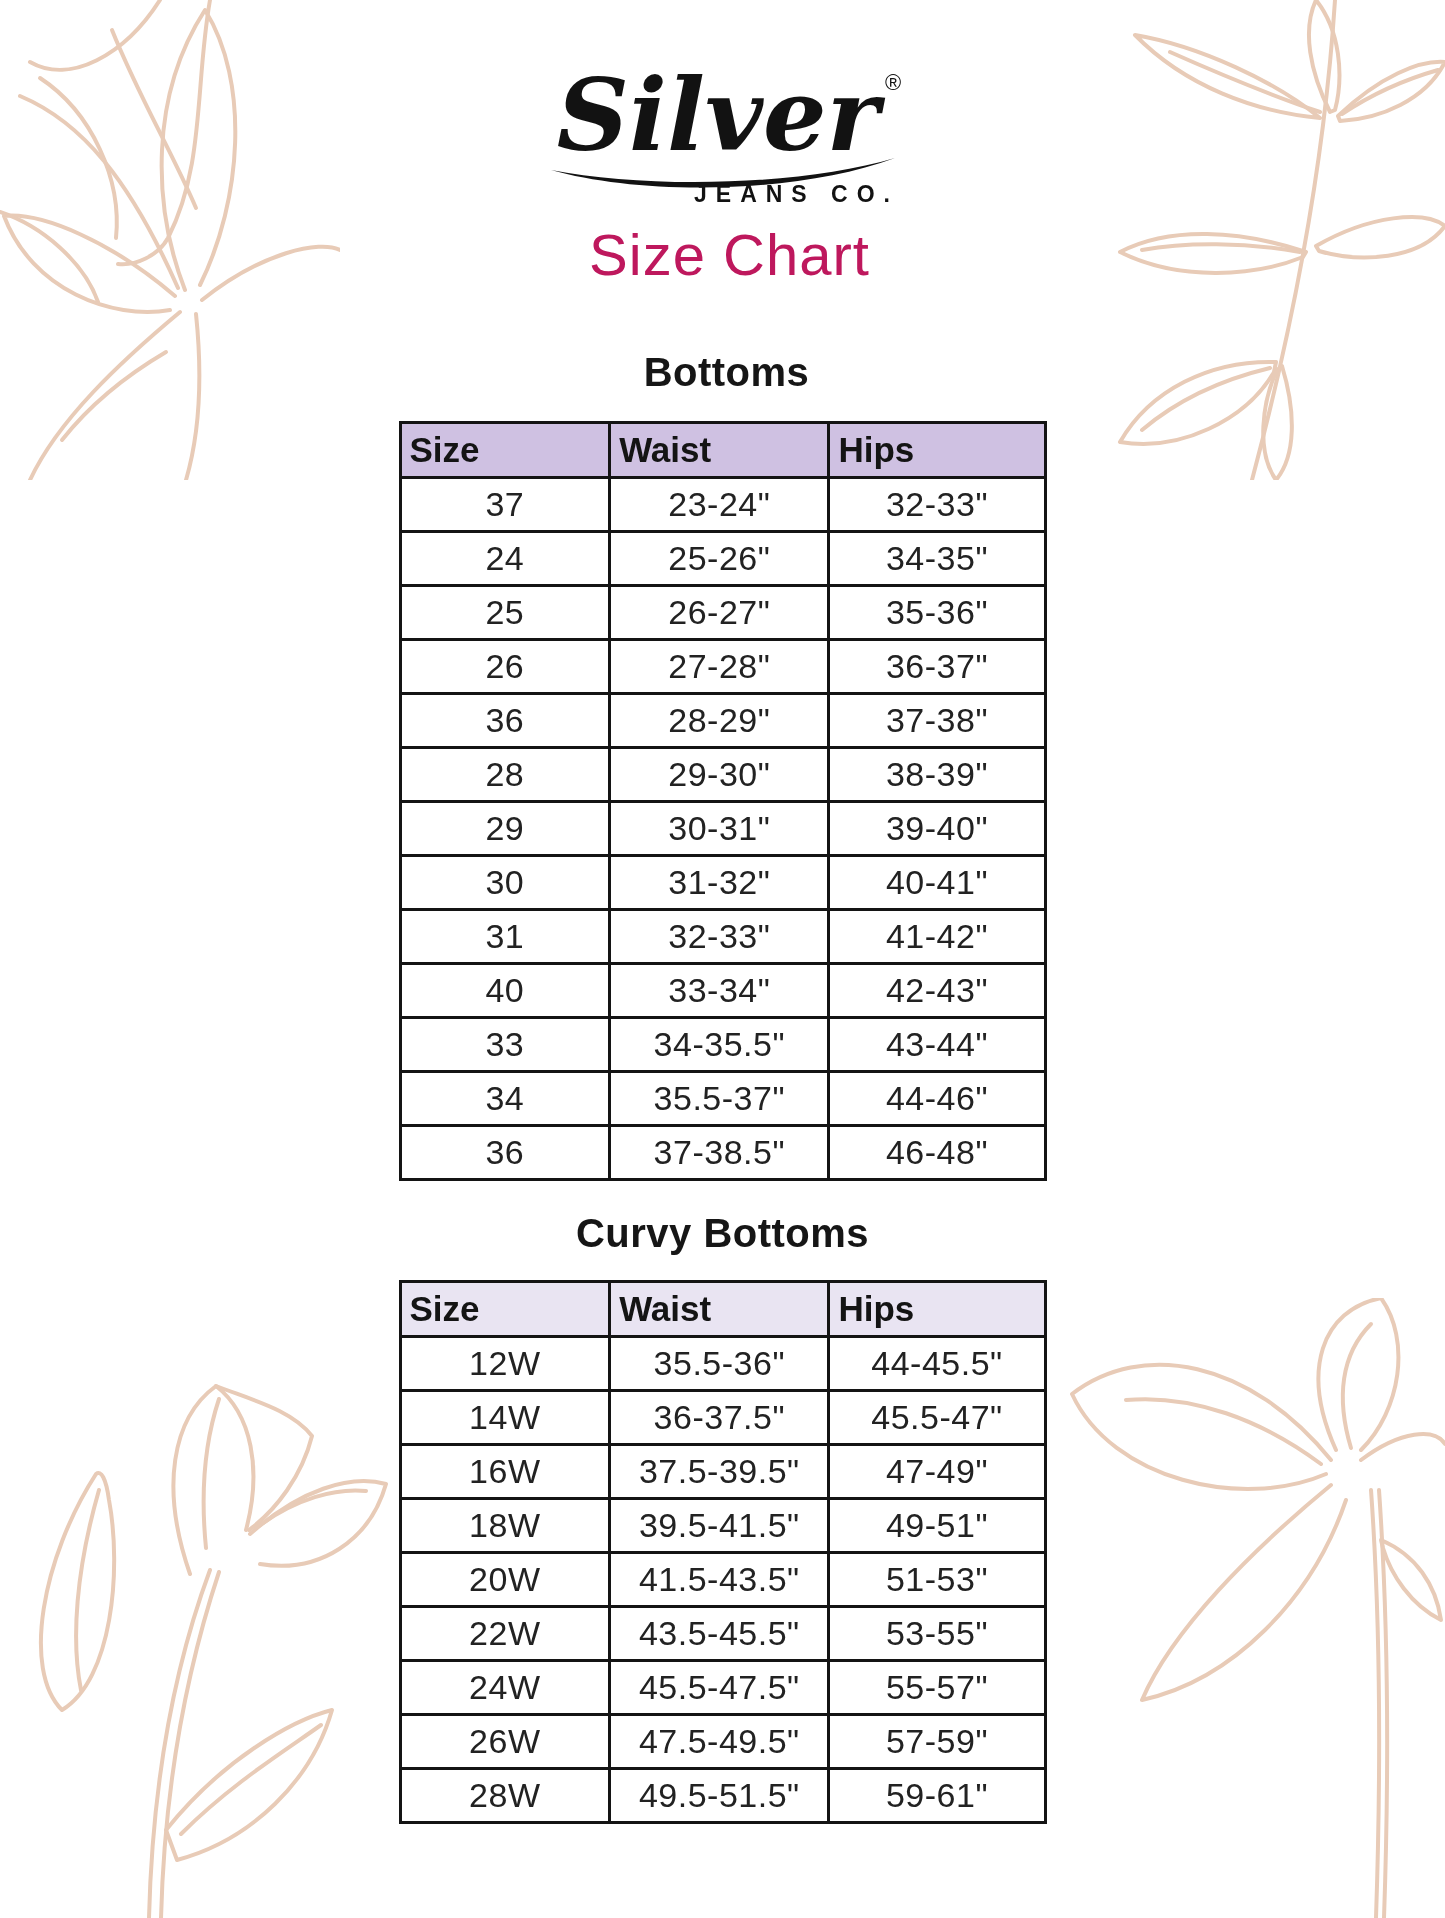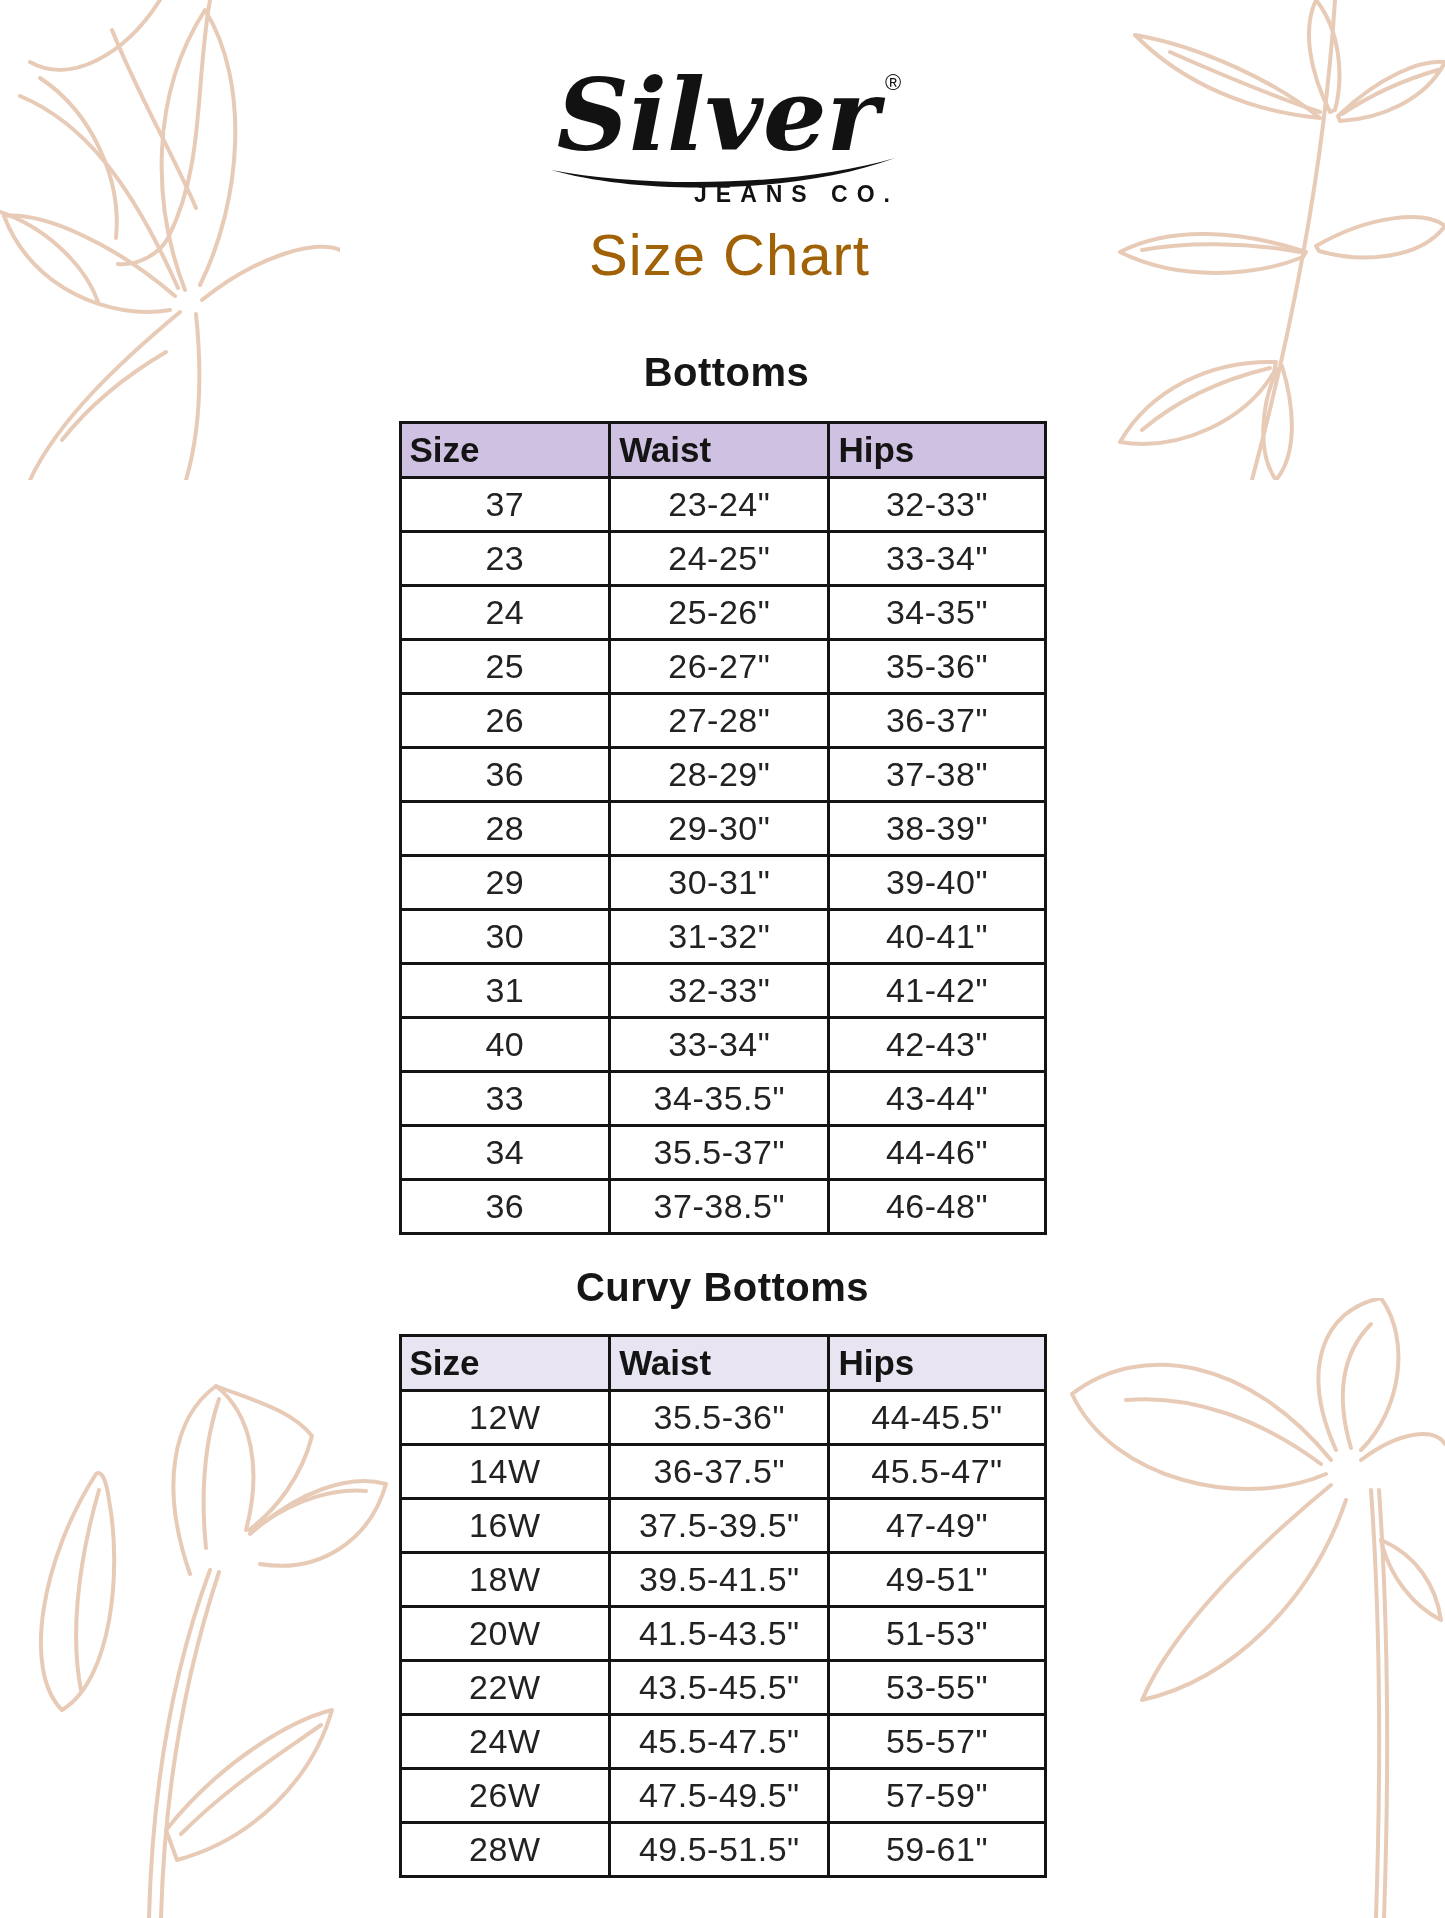--- a/index.html
+++ b/index.html
@@ -21,21 +21,21 @@
   header{position:relative;margin-top:58px;text-align:center;}
   .logo{display:block;margin:0 auto;}
   .logo .script{font-family:"DejaVu Serif", serif;font-style:italic;font-weight:bold;fill:#121212;}
   .logo .sub{font-family:"Liberation Sans", sans-serif;font-weight:bold;fill:#121212;letter-spacing:9px;}
   .logo .reg{font-family:"Liberation Sans", sans-serif;fill:#121212;}
   .logo .swash{fill:#121212;stroke:none;}
 
   h1{
     margin:8px 0 0 0;
     font-size:58px;font-weight:500;letter-spacing:1px;
-    text-align:center;color:#a16207;padding-left:14px;
+    text-align:center;color:#be185d;padding-left:14px;
   }
   h2{
     text-align:center;font-size:40px;font-weight:700;
     letter-spacing:.5px;color:#161616;
   }
   .h2-bottoms{margin:62px 0 26px 8px;}
   .h2-curvy{margin:30px 0 24px 0;}
 
   table{
     border-collapse:collapse;
@@ -146,25 +146,20 @@
         <th>Hips</th>
       </tr>
     </thead>
     <tbody>
         <tr>
           <td>37</td>
           <td>23-24"</td>
           <td>32-33"</td>
         </tr>
         <tr>
-          <td>23</td>
-          <td>24-25"</td>
-          <td>33-34"</td>
-        </tr>
-        <tr>
           <td>24</td>
           <td>25-26"</td>
           <td>34-35"</td>
         </tr>
         <tr>
           <td>25</td>
           <td>26-27"</td>
           <td>35-36"</td>
         </tr>
         <tr>

